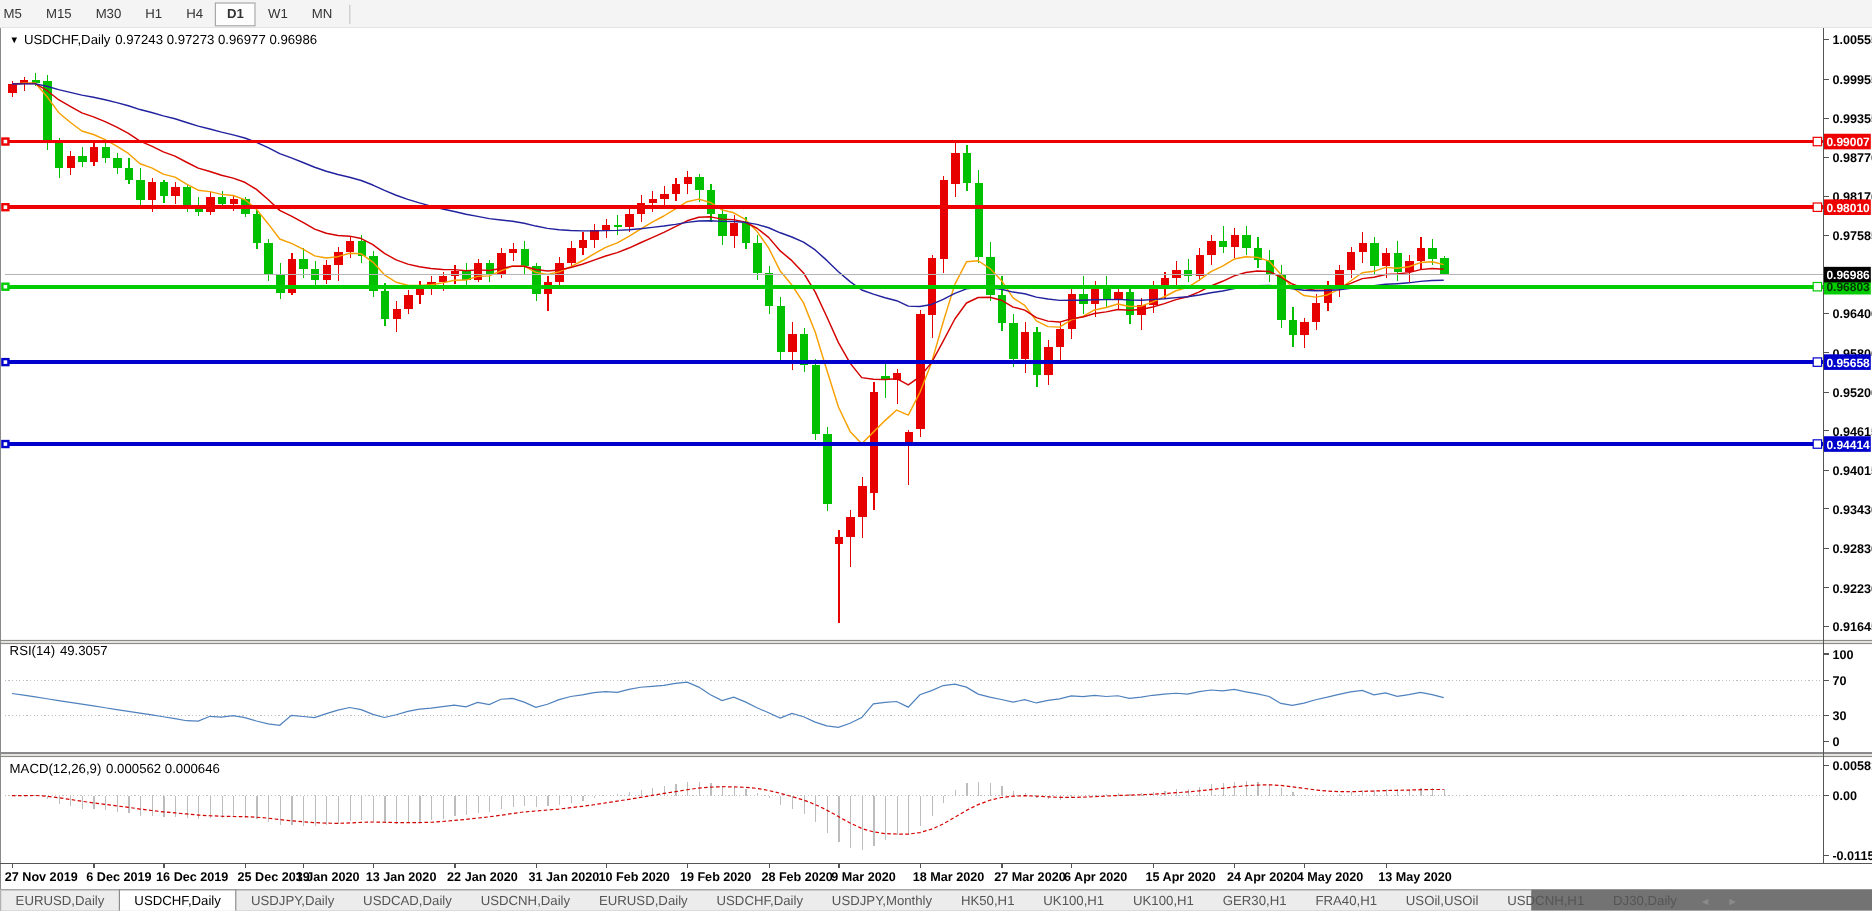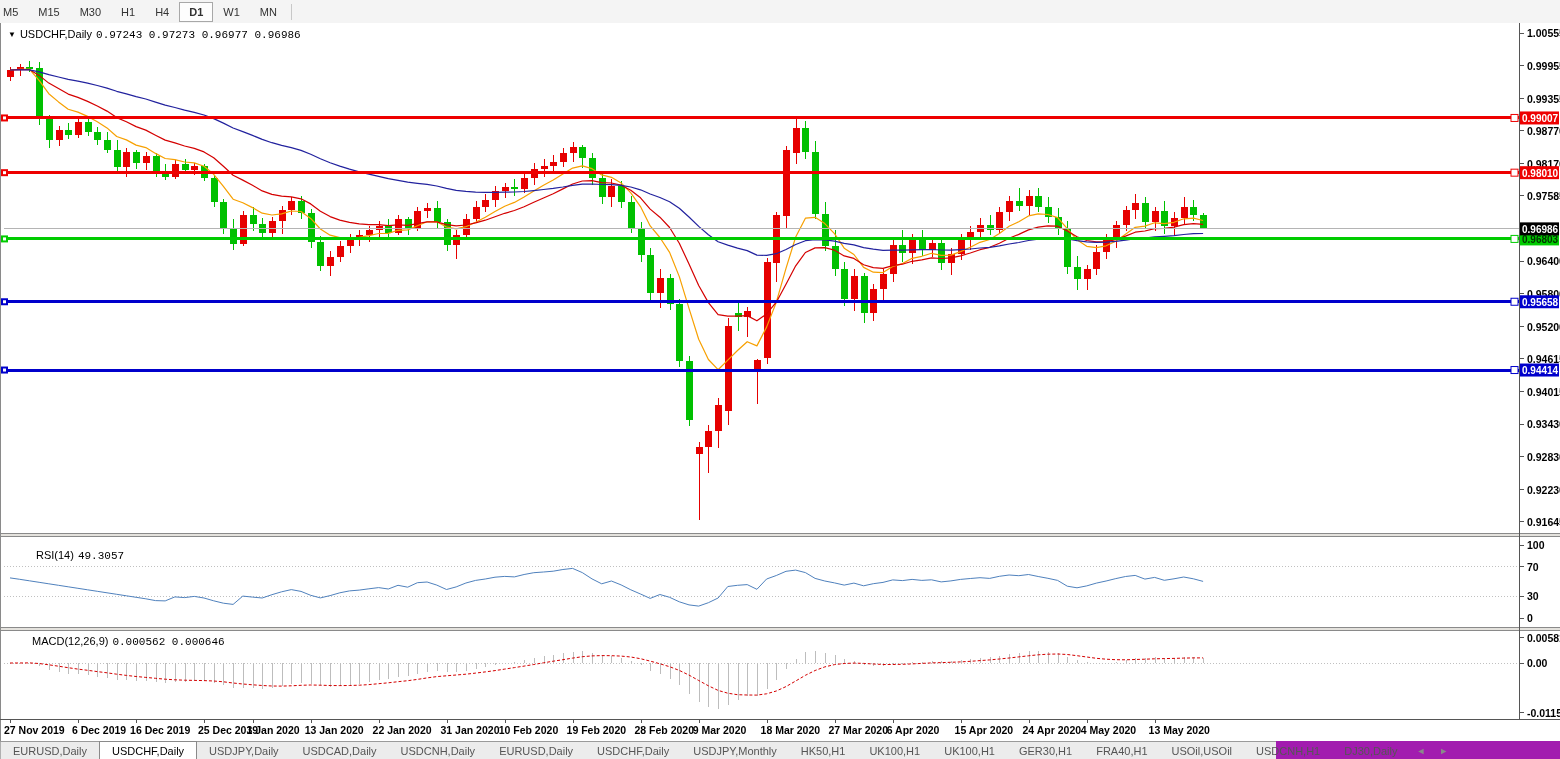--- a/index.html
+++ b/index.html
@@ -1,30 +1,30 @@
 <!DOCTYPE html>
 <html><head>
 <meta charset="utf-8">
 <style>
   html,body{margin:0;padding:0;background:#f0f0f0;width:1560px;height:759px;overflow:hidden;
     font-family:"Liberation Sans",sans-serif;-webkit-font-smoothing:antialiased;}
-  #app{position:relative;width:1560px;height:759px;background:#a21caf;}
+  #app{position:relative;width:1560px;height:759px;background:#737373;}
   
   #toolbar{position:absolute;left:0;top:0;width:1560px;height:23px;background:#f4f4f4;
     border-bottom:1px solid #8a8a8a;display:flex;align-items:center;}
   .tfbtn{font-size:11px;color:#333;padding:3px 9px;margin:0;background:transparent;border:1px solid transparent;
     cursor:default;white-space:nowrap;}
   .tfbtn:first-child{margin-left:-7px;}
   .tfbtn.active{background:#fdfdfd;border:1px solid #a8a8a8;font-weight:bold;}
   .tfsep{width:1px;height:16px;background:#c8c8c8;margin:0 4px;}
   
   #chartwrap{position:absolute;left:0;top:23px;width:1560px;height:718px;background:#fff;}
   #chartwrap svg{display:block;}
   .overlay{position:absolute;font-size:11px;color:#000;white-space:nowrap;pointer-events:none;}
-  .overlay .num{margin-left:4px;font-family:Liberation Mono, monospace;}
+  .overlay .num{margin-left:4px;}
   .ddicon{font-size:8px;margin-right:4px;position:relative;top:-1px;color:#000;}
   
   #tabbar{position:absolute;left:0;top:741px;width:1276px;height:18px;background:#ececec;
     border-top:1px solid #9a9a9a;display:flex;align-items:stretch;font-size:11px;}
   #tabbar .lead{width:14px;border-right:1px solid #b0b0b0;}
   .tab{display:flex;align-items:center;padding:0 12px;color:#555;white-space:nowrap;cursor:default;}
   .tab.active{background:#ffffff;color:#000;border-left:1px solid #8a8a8a;border-right:1px solid #8a8a8a;margin-top:-1px;border-top:1px solid #8a8a8a;}
   .tabsep{width:1px;height:11px;background:#aaa;align-self:center;}
   #tabbar .spacer{flex:1;}
   .scrollarrow{display:flex;align-items:center;padding:0 7px;color:#8a8a8a;font-size:9px;cursor:default;}
@@ -556,25 +556,25 @@
         <line x1="1087.1999999999998" y1="719" x2="1087.1999999999998" y2="723" stroke="#555" shape-rendering="crispEdges"></line>
         <text x="1080.6999999999998" y="734" font-family="&quot;Liberation Sans&quot;,sans-serif" font-size="10.5" font-weight="bold" fill="#000">4 May 2020</text>
         <line x1="1155.1" y1="719" x2="1155.1" y2="723" stroke="#555" shape-rendering="crispEdges"></line>
         <text x="1148.6" y="734" font-family="&quot;Liberation Sans&quot;,sans-serif" font-size="10.5" font-weight="bold" fill="#000">13 May 2020</text>
       </svg>
 
     <div class="overlay" style="left:8px;top:5px;">
       <span class="ddicon">▼</span><span>USDCHF,Daily</span><span class="num">0.97243 0.97273 0.96977 0.96986</span>
     </div>
 
-    <div class="overlay" style="left:8px;top:526px;margin-left:28px;">
+    <div class="overlay" style="left:8px;top:514px;">
       <span>RSI(14)</span><span class="num">49.3057</span>
     </div>
 
-    <div class="overlay" style="left:8px;top:612px;margin-left:24px;">
+    <div class="overlay" style="left:8px;top:612px;">
       <span>MACD(12,26,9)</span><span class="num">0.000562 0.000646</span>
     </div>
   </div>
 
   <div id="tabbar">
       <div class="lead"></div>
       <div class="tab">EURUSD,Daily</div>
       <div class="tab active">USDCHF,Daily</div>
       <div class="tab">USDJPY,Daily</div>
       <div class="tabsep"></div>

